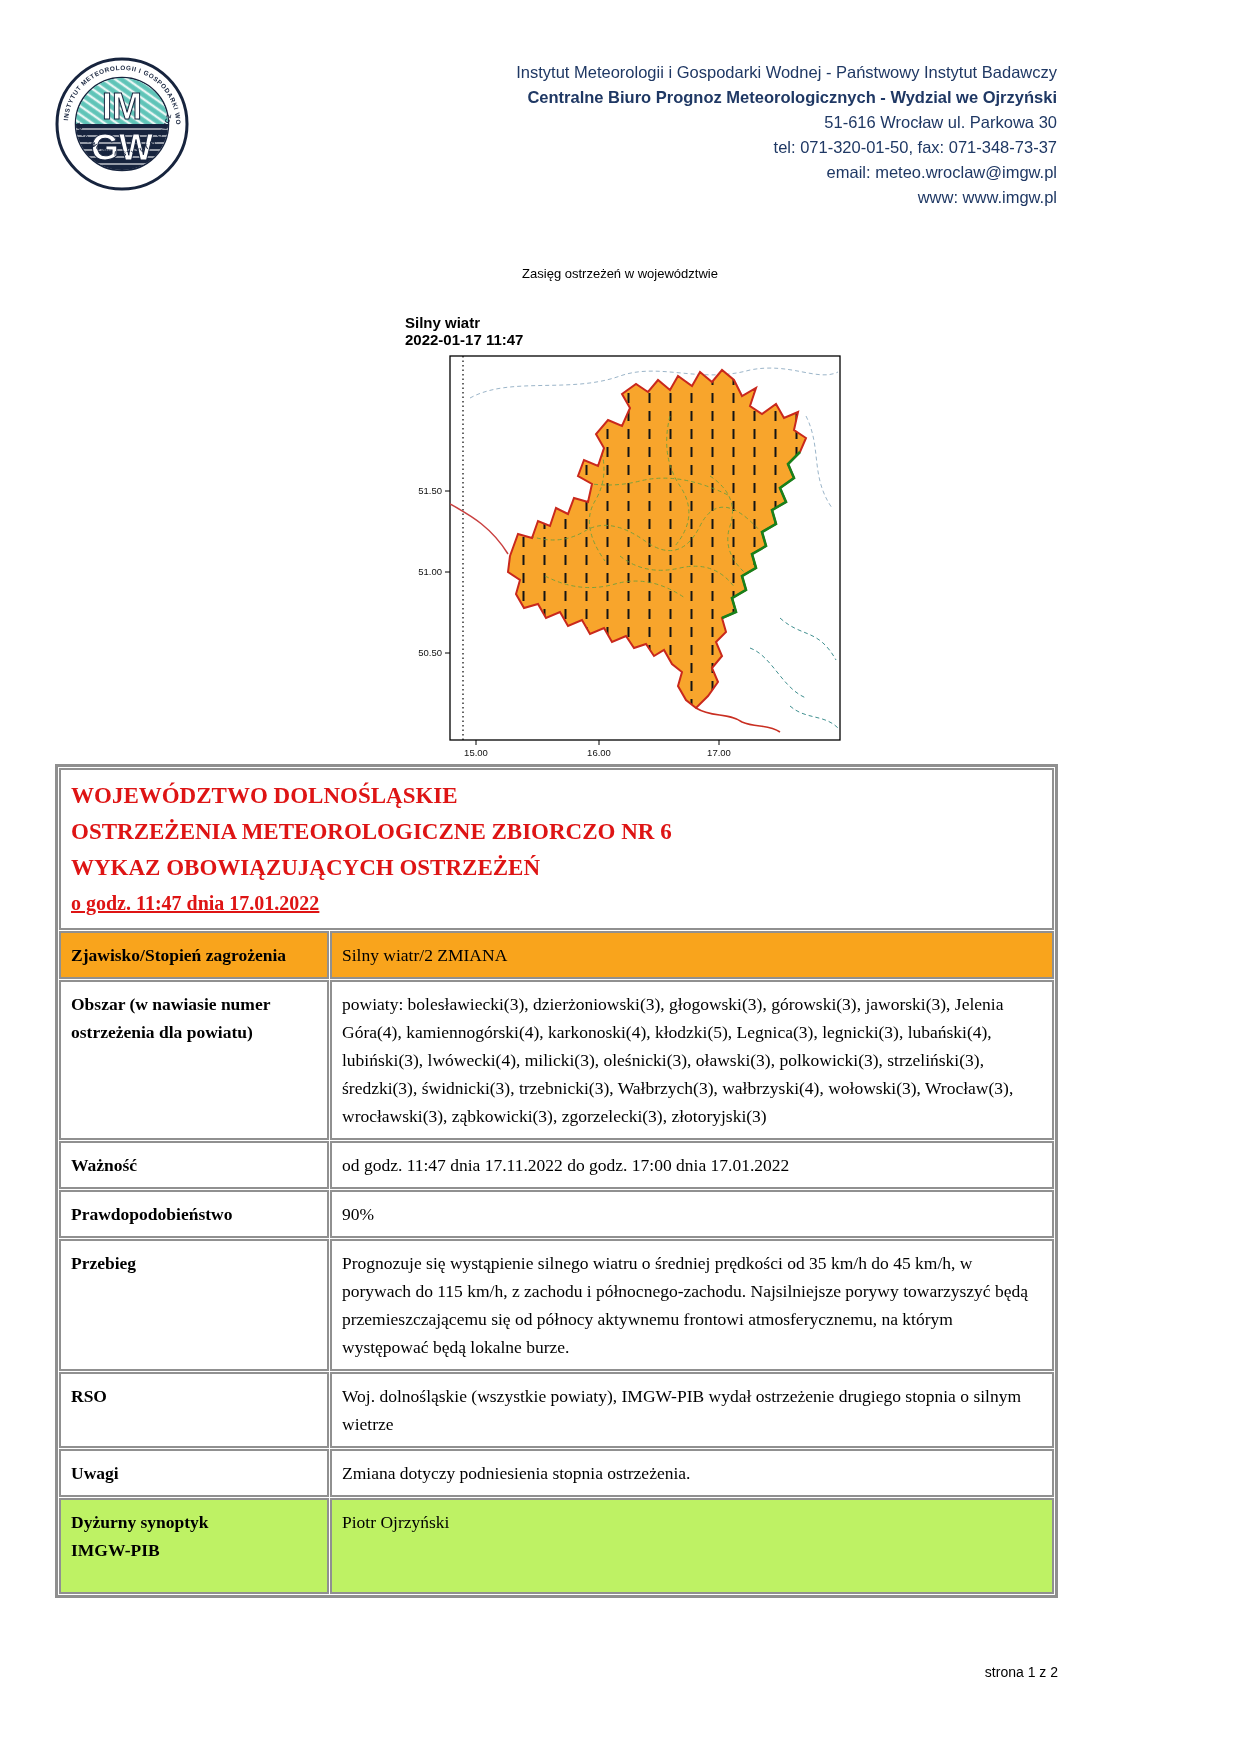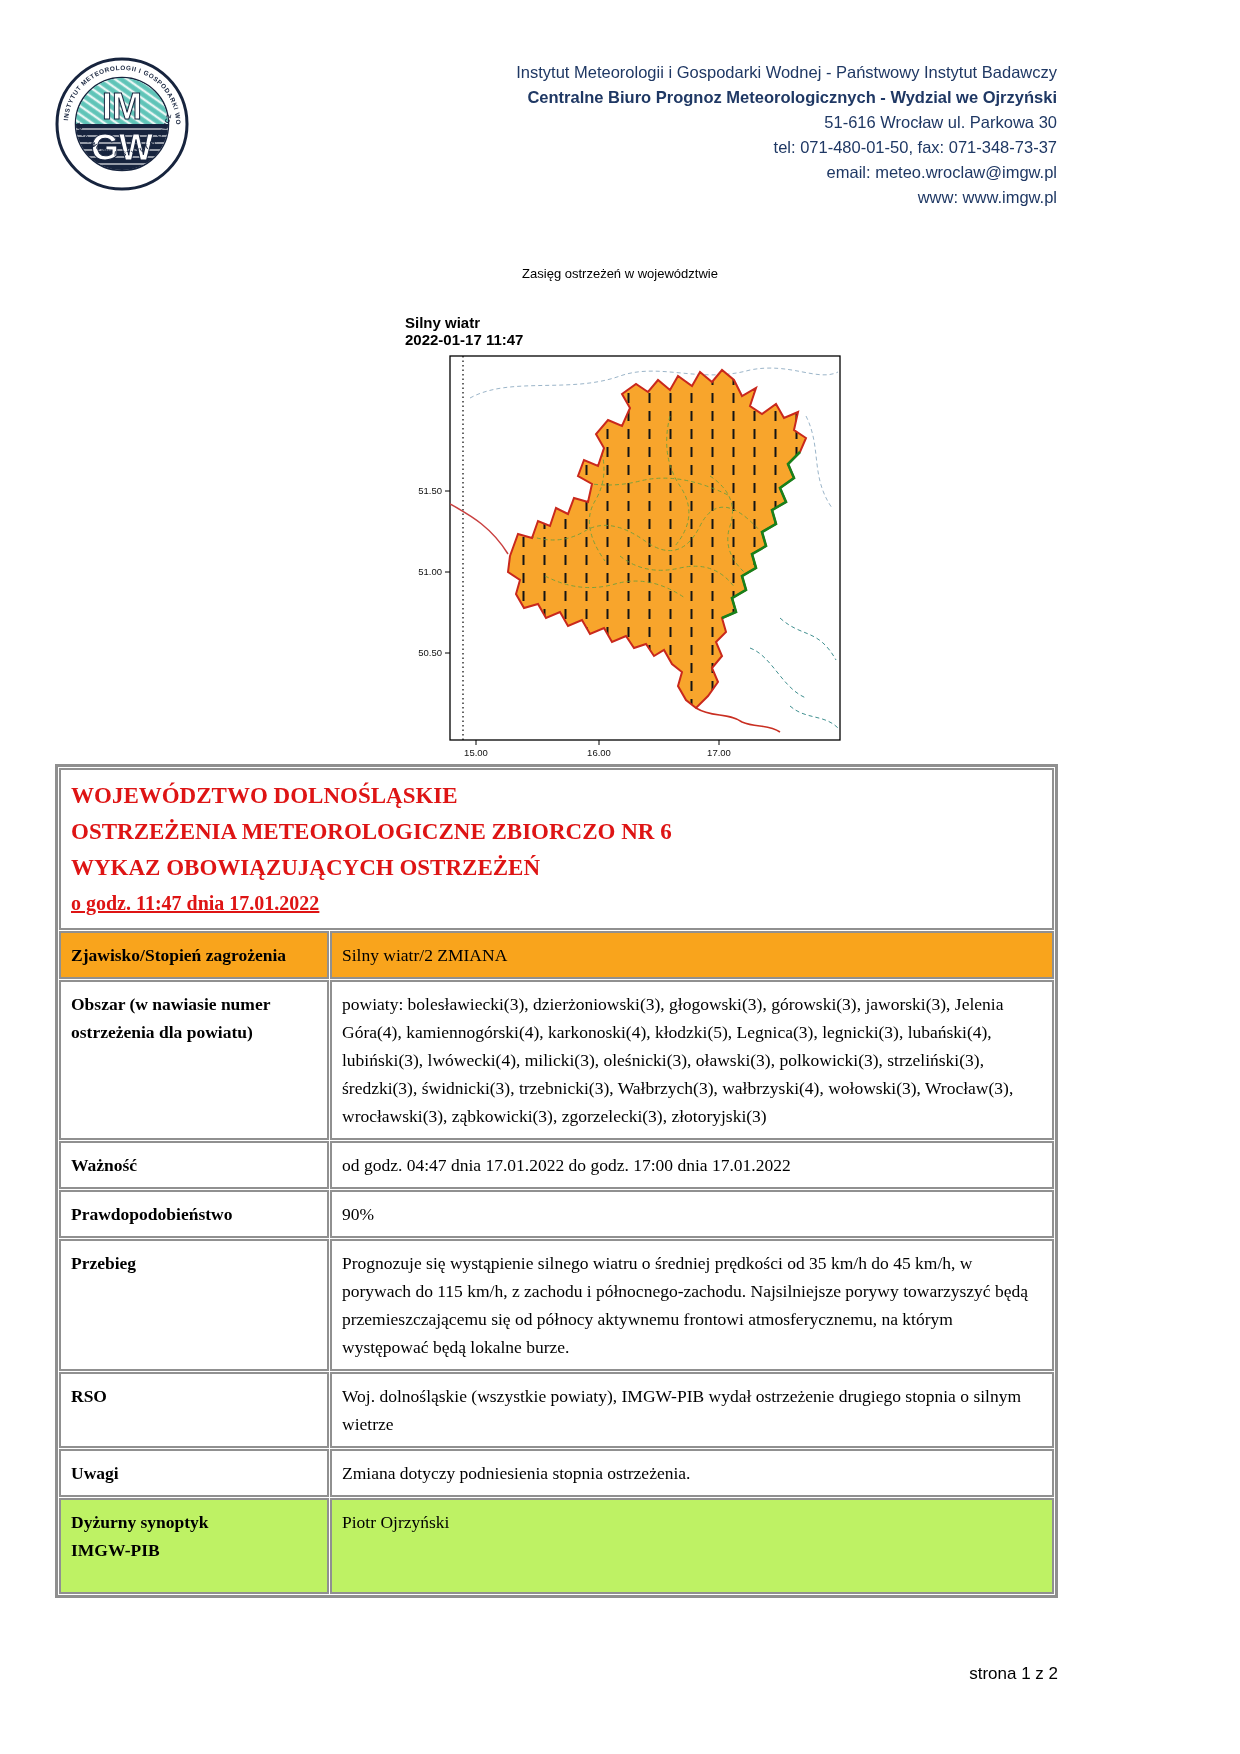--- a/index.html
+++ b/index.html
@@ -27,21 +27,21 @@
     padding:8px 10px;line-height:1.6;}
   td.lbl{width:246px;font-weight:bold;white-space:pre-line;padding-left:5px;padding-right:4px;}
   tr.orange td{background:#F9A41C;}
   tr.gray td{background:#bef264;}
   tr.gray td{padding-bottom:28px;}
   td.title-cell{text-align:left;color:#DE1414;font-weight:bold;padding:18px 8px 14px 8px;}
   .t-big{font-size:23px;line-height:36px;}
   .t-sub{font-size:20px;line-height:34px;text-decoration:underline;}
 
   
-  .page-footer{position:absolute;top:1664px;right:182px;font-size:17px;color:#000;}
+  .page-footer{position:absolute;top:1664px;right:182px;font-size:14px;color:#000;}
 </style>
 </head>
 <body>
 
 <div class="logo-wrap">
   <svg width="136" height="136" viewBox="0 0 136 136">
     <defs>
       <pattern id="diagHatch" width="7" height="7" patternUnits="userSpaceOnUse" patternTransform="rotate(-55)">
         <rect width="7" height="7" fill="#5FC4B8"></rect>
         <line x1="2" y1="0" x2="2" y2="7" stroke="#ffffff" stroke-width="2.4" opacity="0.85"></line>
@@ -65,21 +65,21 @@
     <text font-family="Liberation Sans,sans-serif" font-size="6.4" font-weight="bold" fill="#17243E" letter-spacing="0.8">
       <textPath href="#arcBot" startOffset="6%">PAŃSTWOWY INSTYTUT BADAWCZY</textPath>
     </text>
   </svg>
 </div>
 
 <div class="header-block">
   <div>Instytut Meteorologii i Gospodarki Wodnej - Państwowy Instytut Badawczy</div>
   <div class="bold">Centralne Biuro Prognoz Meteorologicznych - Wydzial we Ojrzyński</div>
   <div>51-616 Wrocław ul. Parkowa 30</div>
-  <div>tel: 071-480-01-50, fax: 071-348-73-37</div>
+  <div>tel: 071-320-01-50, fax: 071-348-73-37</div>
   <div>email: meteo.wroclaw@imgw.pl</div>
   <div>www: www.imgw.pl</div>
 </div>
 
 <div class="section-title">Zasięg ostrzeżeń w województwie</div>
 
 <div class="map-title">
   <div>Silny wiatr</div>
   <div>2022-01-17 11:47</div>
 </div>
@@ -167,21 +167,21 @@
     <td class="lbl">Zjawisko/Stopień zagrożenia</td>
     <td>Silny wiatr/2 ZMIANA</td>
   </tr>
   <tr>
     <td class="lbl">Obszar (w nawiasie numer
 ostrzeżenia dla powiatu)</td>
     <td>powiaty: bolesławiecki(3), dzierżoniowski(3), głogowski(3), górowski(3), jaworski(3), Jelenia Góra(4), kamiennogórski(4), karkonoski(4), kłodzki(5), Legnica(3), legnicki(3), lubański(4), lubiński(3), lwówecki(4), milicki(3), oleśnicki(3), oławski(3), polkowicki(3), strzeliński(3), średzki(3), świdnicki(3), trzebnicki(3), Wałbrzych(3), wałbrzyski(4), wołowski(3), Wrocław(3), wrocławski(3), ząbkowicki(3), zgorzelecki(3), złotoryjski(3)</td>
   </tr>
   <tr>
     <td class="lbl">Ważność</td>
-    <td>od godz. 04:47 dnia 17.01.2022 do godz. 17:00 dnia 17.01.2022</td>
+    <td>od godz. 11:47 dnia 17.11.2022 do godz. 17:00 dnia 17.01.2022</td>
   </tr>
   <tr>
     <td class="lbl">Prawdopodobieństwo</td>
     <td>90%</td>
   </tr>
   <tr>
     <td class="lbl">Przebieg</td>
     <td>Prognozuje się wystąpienie silnego wiatru o średniej prędkości od 35 km/h do 45 km/h, w porywach do 115 km/h, z zachodu i północnego-zachodu. Najsilniejsze porywy towarzyszyć będą przemieszczającemu się od północy aktywnemu frontowi atmosferycznemu, na którym występować będą lokalne burze.</td>
   </tr>
   <tr>

